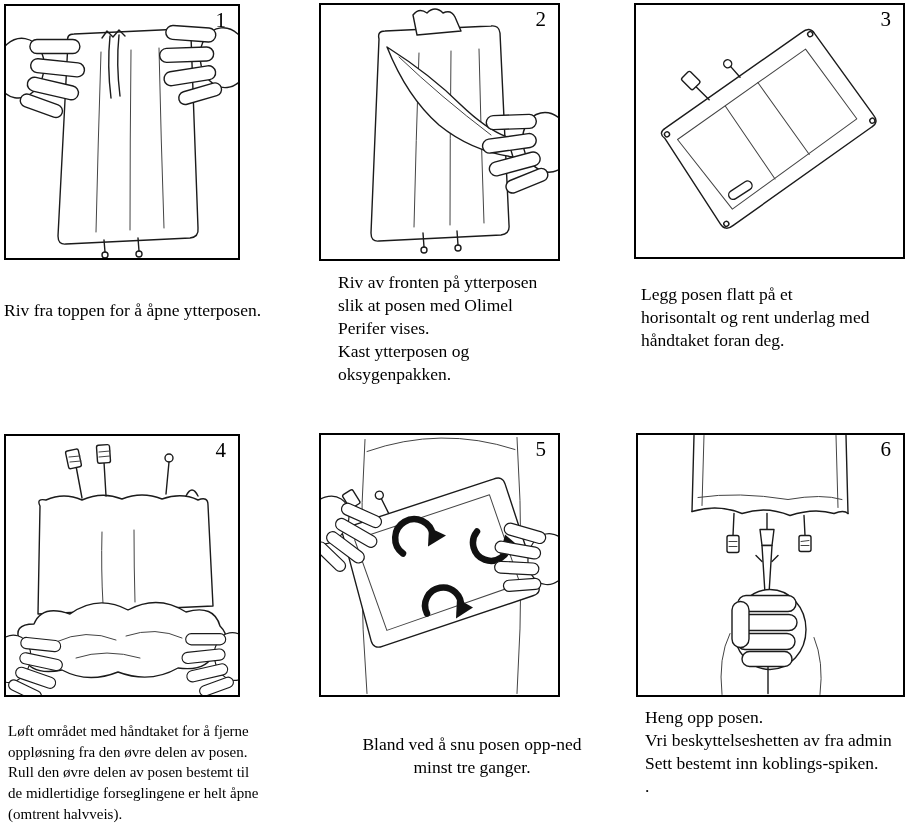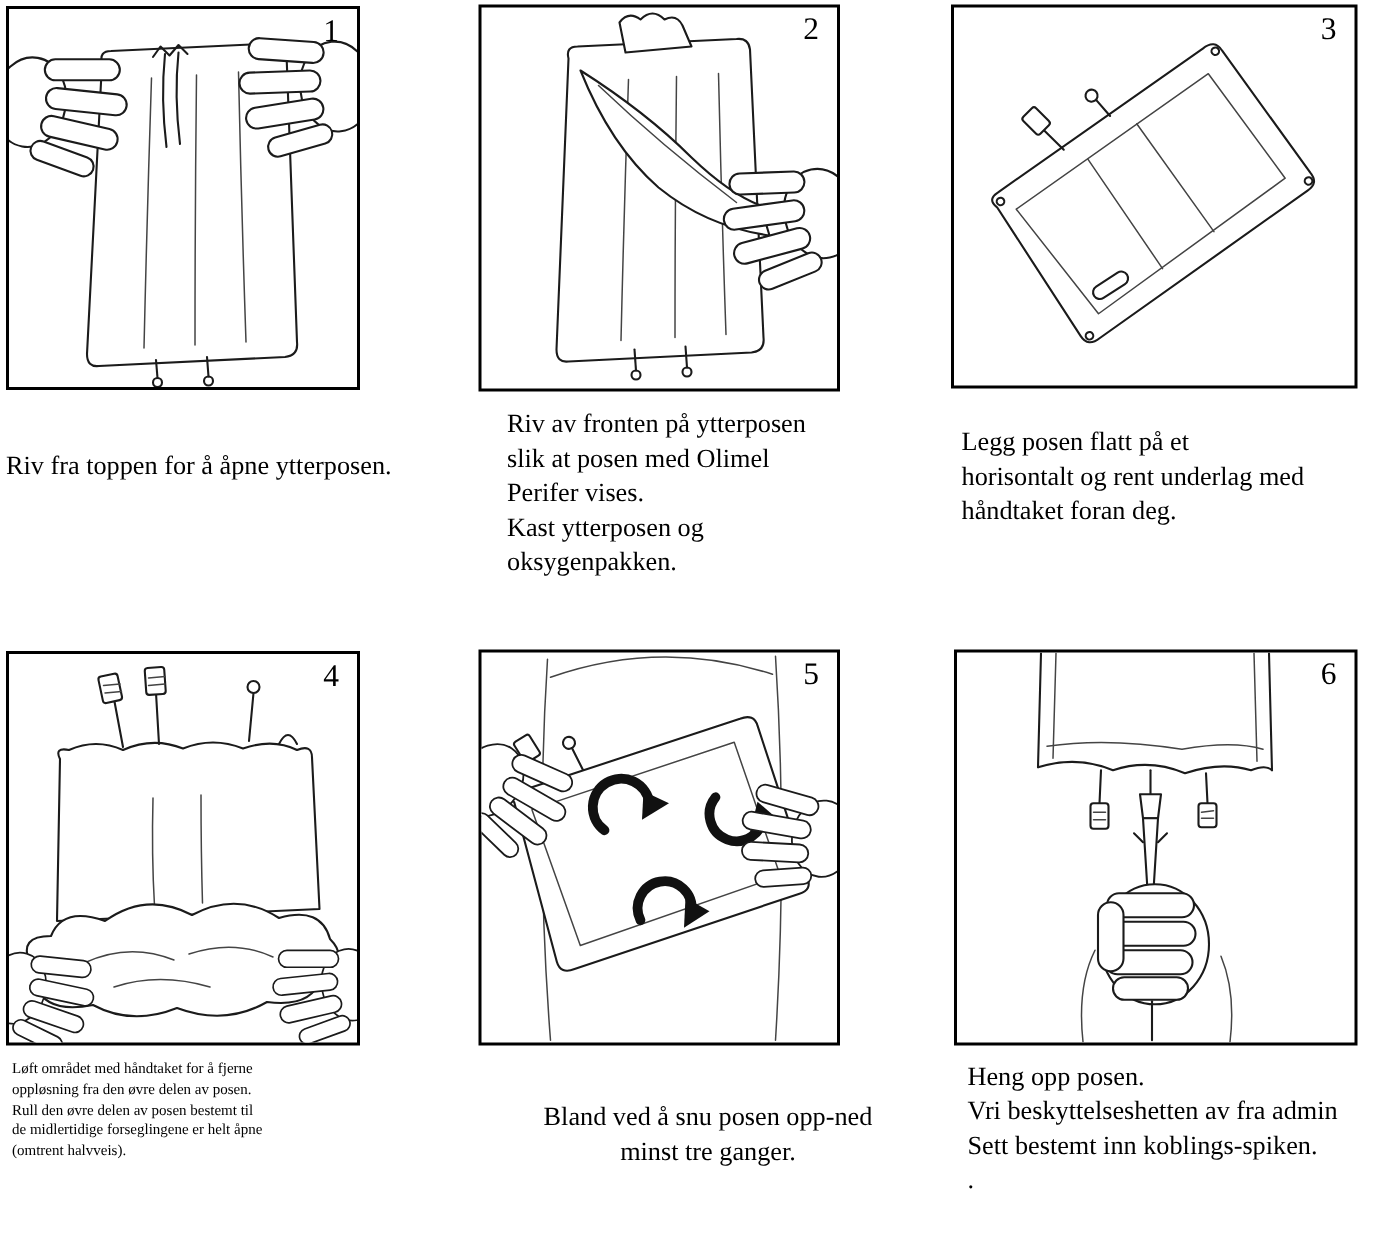--- a/index.html
+++ b/index.html
@@ -21,21 +21,21 @@
   .num {
     position: absolute; top: 2px; right: 12px;
     font-size: 21px; line-height: 1.2;
   }
   .caption {
     position: absolute;
     font-size: 17.5px;
     line-height: 1.32;
     white-space: pre-line;
   }
-  .caption.small { font-size: 10px; line-height: 1.38; }
+  .caption.small { font-size: 15px; line-height: 1.38; margin-top: 15px; }
 
   
   #p1 { left: 4px;   top: 4px;   width: 236px; height: 256px; }
   #p2 { left: 319px; top: 3px;   width: 241px; height: 258px; }
   #p3 { left: 634px; top: 3px;   width: 271px; height: 256px; }
   #p4 { left: 4px;   top: 434px; width: 236px; height: 263px; }
   #p5 { left: 319px; top: 433px; width: 241px; height: 264px; }
   #p6 { left: 636px; top: 433px; width: 269px; height: 264px; }
 
   

